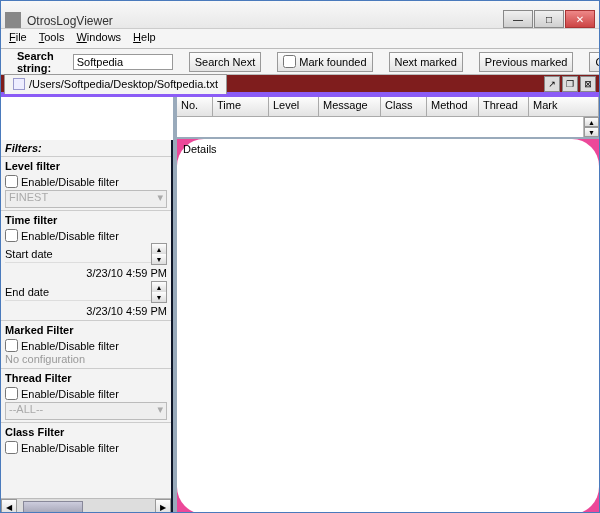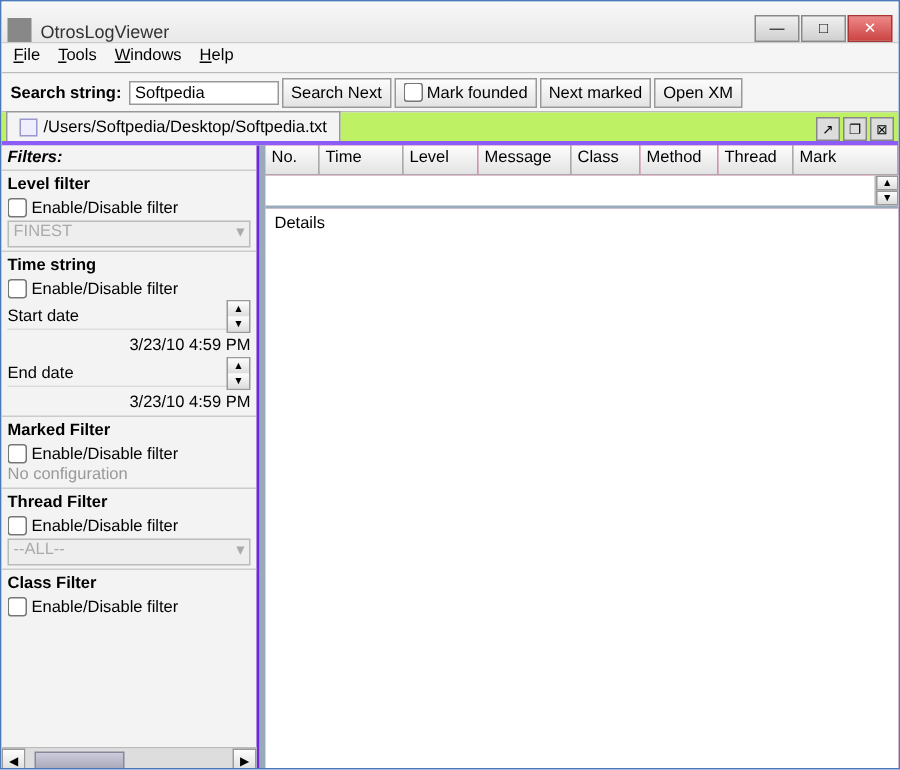--- a/index.html
+++ b/index.html
@@ -6,32 +6,32 @@
 body { background: #fff; width: 600px; height: 513px; overflow: hidden; border: 1px solid #4a7abc; }
 .titlebar { height: 28px; background: linear-gradient(#f8f8f8,#e8e8e8); display: flex; align-items: flex-end; padding: 0 4px; border-bottom: 1px solid #ccc; }
 .titlebar .app-icon { width: 16px; height: 16px; background: #888; margin-right: 6px; }
 .titlebar .title { flex: 1; color: #333; font-size: 12px; }
 .titlebar .winbtns { display: flex; gap: 1px; }
 .winbtn { width: 30px; height: 18px; border: 1px solid #888; background: linear-gradient(#f0f0f0,#d0d0d0); display: flex; align-items: center; justify-content: center; font-size: 10px; }
 .winbtn.close { background: linear-gradient(#e88,#c44); color: #fff; border-color: #a33; }
 .menubar { height: 20px; display: flex; gap: 12px; padding: 2px 8px; border-bottom: 1px solid #bbb; background: #f5f5f5; }
 .menubar span { text-decoration: underline; text-decoration-color: transparent; }
 .menubar span::first-letter { text-decoration: underline; }
-.toolbar { height: 26px; display: flex; align-items: center; padding: 2px 6px; border-bottom: 1px solid #bbb; background: #f5f5f5; gap: 2px; }
+.toolbar { height: 26px; display: flex; align-items: center; padding: 2px 16px; border-bottom: 1px solid #bbb; background: #f5f5f5; gap: 16px; }
 .toolbar label { font-weight: bold; margin-right: 3px; }
 .toolbar input[type=text] { height: 16px; border: 1px solid #999; background: #fff; padding: 0 3px; width: 100px; }
 .tbtn { height: 20px; border: 1px solid #999; background: linear-gradient(#fdfdfd,#e3e3e3); padding: 0 5px; display: flex; align-items: center; white-space: nowrap; }
 .tbtn input[type=checkbox] { margin-right: 3px; }
-.tabbar { height: 22px; display: flex; align-items: flex-end; border-bottom: 3px solid #8b5cf6; background: #bef264; padding: 0 3px; }
+.tabbar { height: 22px; display: flex; align-items: center; border-bottom: 5px solid #8b5cf6; background: #7f1d1d; padding: 0 3px; }
 .tab { height: 20px; border: 1px solid #999; border-bottom: none; background: #f4f4f4; padding: 0 8px; display: flex; align-items: center; gap: 4px; }
 .tab .doc-icon { width: 12px; height: 12px; background: #eef; border: 1px solid #99c; }
 .tabbar .spacer { flex: 1; }
 .tab-ctrl { width: 16px; height: 16px; border: 1px solid #888; background: #ddd; margin-left: 2px; display:flex; align-items:center; justify-content:center; font-size:9px; }
 .workarea { display: flex; height: 417px; }
-.sidebar { width: 172px; background: #f3f3f3; border-right: 2px solid #6d28d9; display:flex; flex-direction:column; position:relative; }
+.sidebar { width: 172px; background: #f3f3f3; border-right: 2px solid #0f172a; display:flex; flex-direction:column; position:relative;margin-top:43px; }
 .sidebar-inner { flex:1; overflow:hidden; }
 .sb-hdr { font-weight: bold; font-style: italic; padding: 2px 4px; }
 .sb-group { border-top: 1px solid #ccc; padding: 1px 0; }
 .sb-title { font-weight: bold; padding: 2px 4px; }
 .sb-row { display: flex; align-items: center; padding: 1px 4px; }
 .sb-row input[type=checkbox] { margin-right: 3px; }
 .sb-select { height: 18px; border: 1px solid #bbb; background: #eee; color:#aaa; margin: 1px 4px; padding: 0 3px; display:flex; justify-content:space-between; }
 .sb-date { display:flex; align-items:center; margin: 0 4px; }
 .sb-date .lbl { flex:1; padding:2px 0; border-bottom:1px solid #ddd; }
 .spin { display:flex; flex-direction:column; border:1px solid #999; }
@@ -41,21 +41,21 @@
 .sb-hscroll { height:16px; background:#e8e8e8; border-top:1px solid #bbb; display:flex; }
 .sb-hscroll .track{flex:1; background:#ddd; display:flex; align-items:center;}
 .sb-hscroll .thumb{width:60px; height:12px; background:linear-gradient(#ccd,#aab); border:1px solid #889; margin-left:6px;}
 .sb-hscroll .arrow{width:16px;height:16px;border:1px solid #999;background:linear-gradient(#fdfdfd,#ddd);display:flex;align-items:center;justify-content:center;font-size:8px;}
 .main { flex:1; display:flex; flex-direction:column; background:#ec4899; }
 .tblhdr { height:20px; display:flex; border-bottom:1px solid #aaa; }
 .th { border-right:1px solid #aaa; background:linear-gradient(#fdfdfd,#e3e3e3); padding:2px 4px; text-align:left; white-space:nowrap; overflow:hidden; }
 .tblbody { flex:0 0 22px; background:#fff; border-bottom:2px solid #9ab; position:relative; }
 .tblbody .vscroll{position:absolute; right:0; top:0; bottom:0; width:16px; background:#e8e8e8; border-left:1px solid #bbb; display:flex; flex-direction:column;}
 .tblbody .vscroll .arrow{height:14px; border:1px solid #999; background:linear-gradient(#fdfdfd,#ddd); font-size:7px; display:flex;align-items:center;justify-content:center;}
-.details { flex:1; padding:4px 6px; background:#fff; }
+.details { flex:1; padding:4px 6px; background:#fff;border-radius:27px; }
 .splitter-v{width:4px; background:#9ab; cursor:col-resize;}
 </style>
 </head>
 <body>
 
 <div class="titlebar">
   <div class="app-icon"></div>
   <div class="title">OtrosLogViewer</div>
   <div class="winbtns">
     <div class="winbtn">—</div>
@@ -78,20 +78,23 @@
       <span>Search Next</span>
     </div>
   <div class="tbtn">
       <input type="checkbox" style="">
       <span>Mark founded</span>
     </div>
   <div class="tbtn">
       <span>Next marked</span>
     </div>
   <div class="tbtn">
+      <span>Previous marked</span>
+    </div>
+  <div class="tbtn">
       <span>Open XM</span>
     </div>
 </div>
 
 <div class="tabbar">
   <div class="tab">
     <span class="doc-icon"></span>
     <span>/Users/Softpedia/Desktop/Softpedia.txt</span>
   </div>
   <div class="spacer"></div>
@@ -111,21 +114,21 @@
             <input type="checkbox" style="">
             <span>Enable/Disable filter</span>
           </div>
       <div class="sb-select">
             <span>FINEST</span>
             <span>▾</span>
           </div>
     </div>
 
     <div class="sb-group">
-      <div class="sb-title">Time string</div>
+      <div class="sb-title">Time filter</div>
       <div class="sb-row">
             <input type="checkbox" style="">
             <span>Enable/Disable filter</span>
           </div>
       <div class="sb-date">
             <span class="lbl">Start date</span>
             <div class="spin">
               <div>▲</div>
               <div>▼</div>
             </div>

